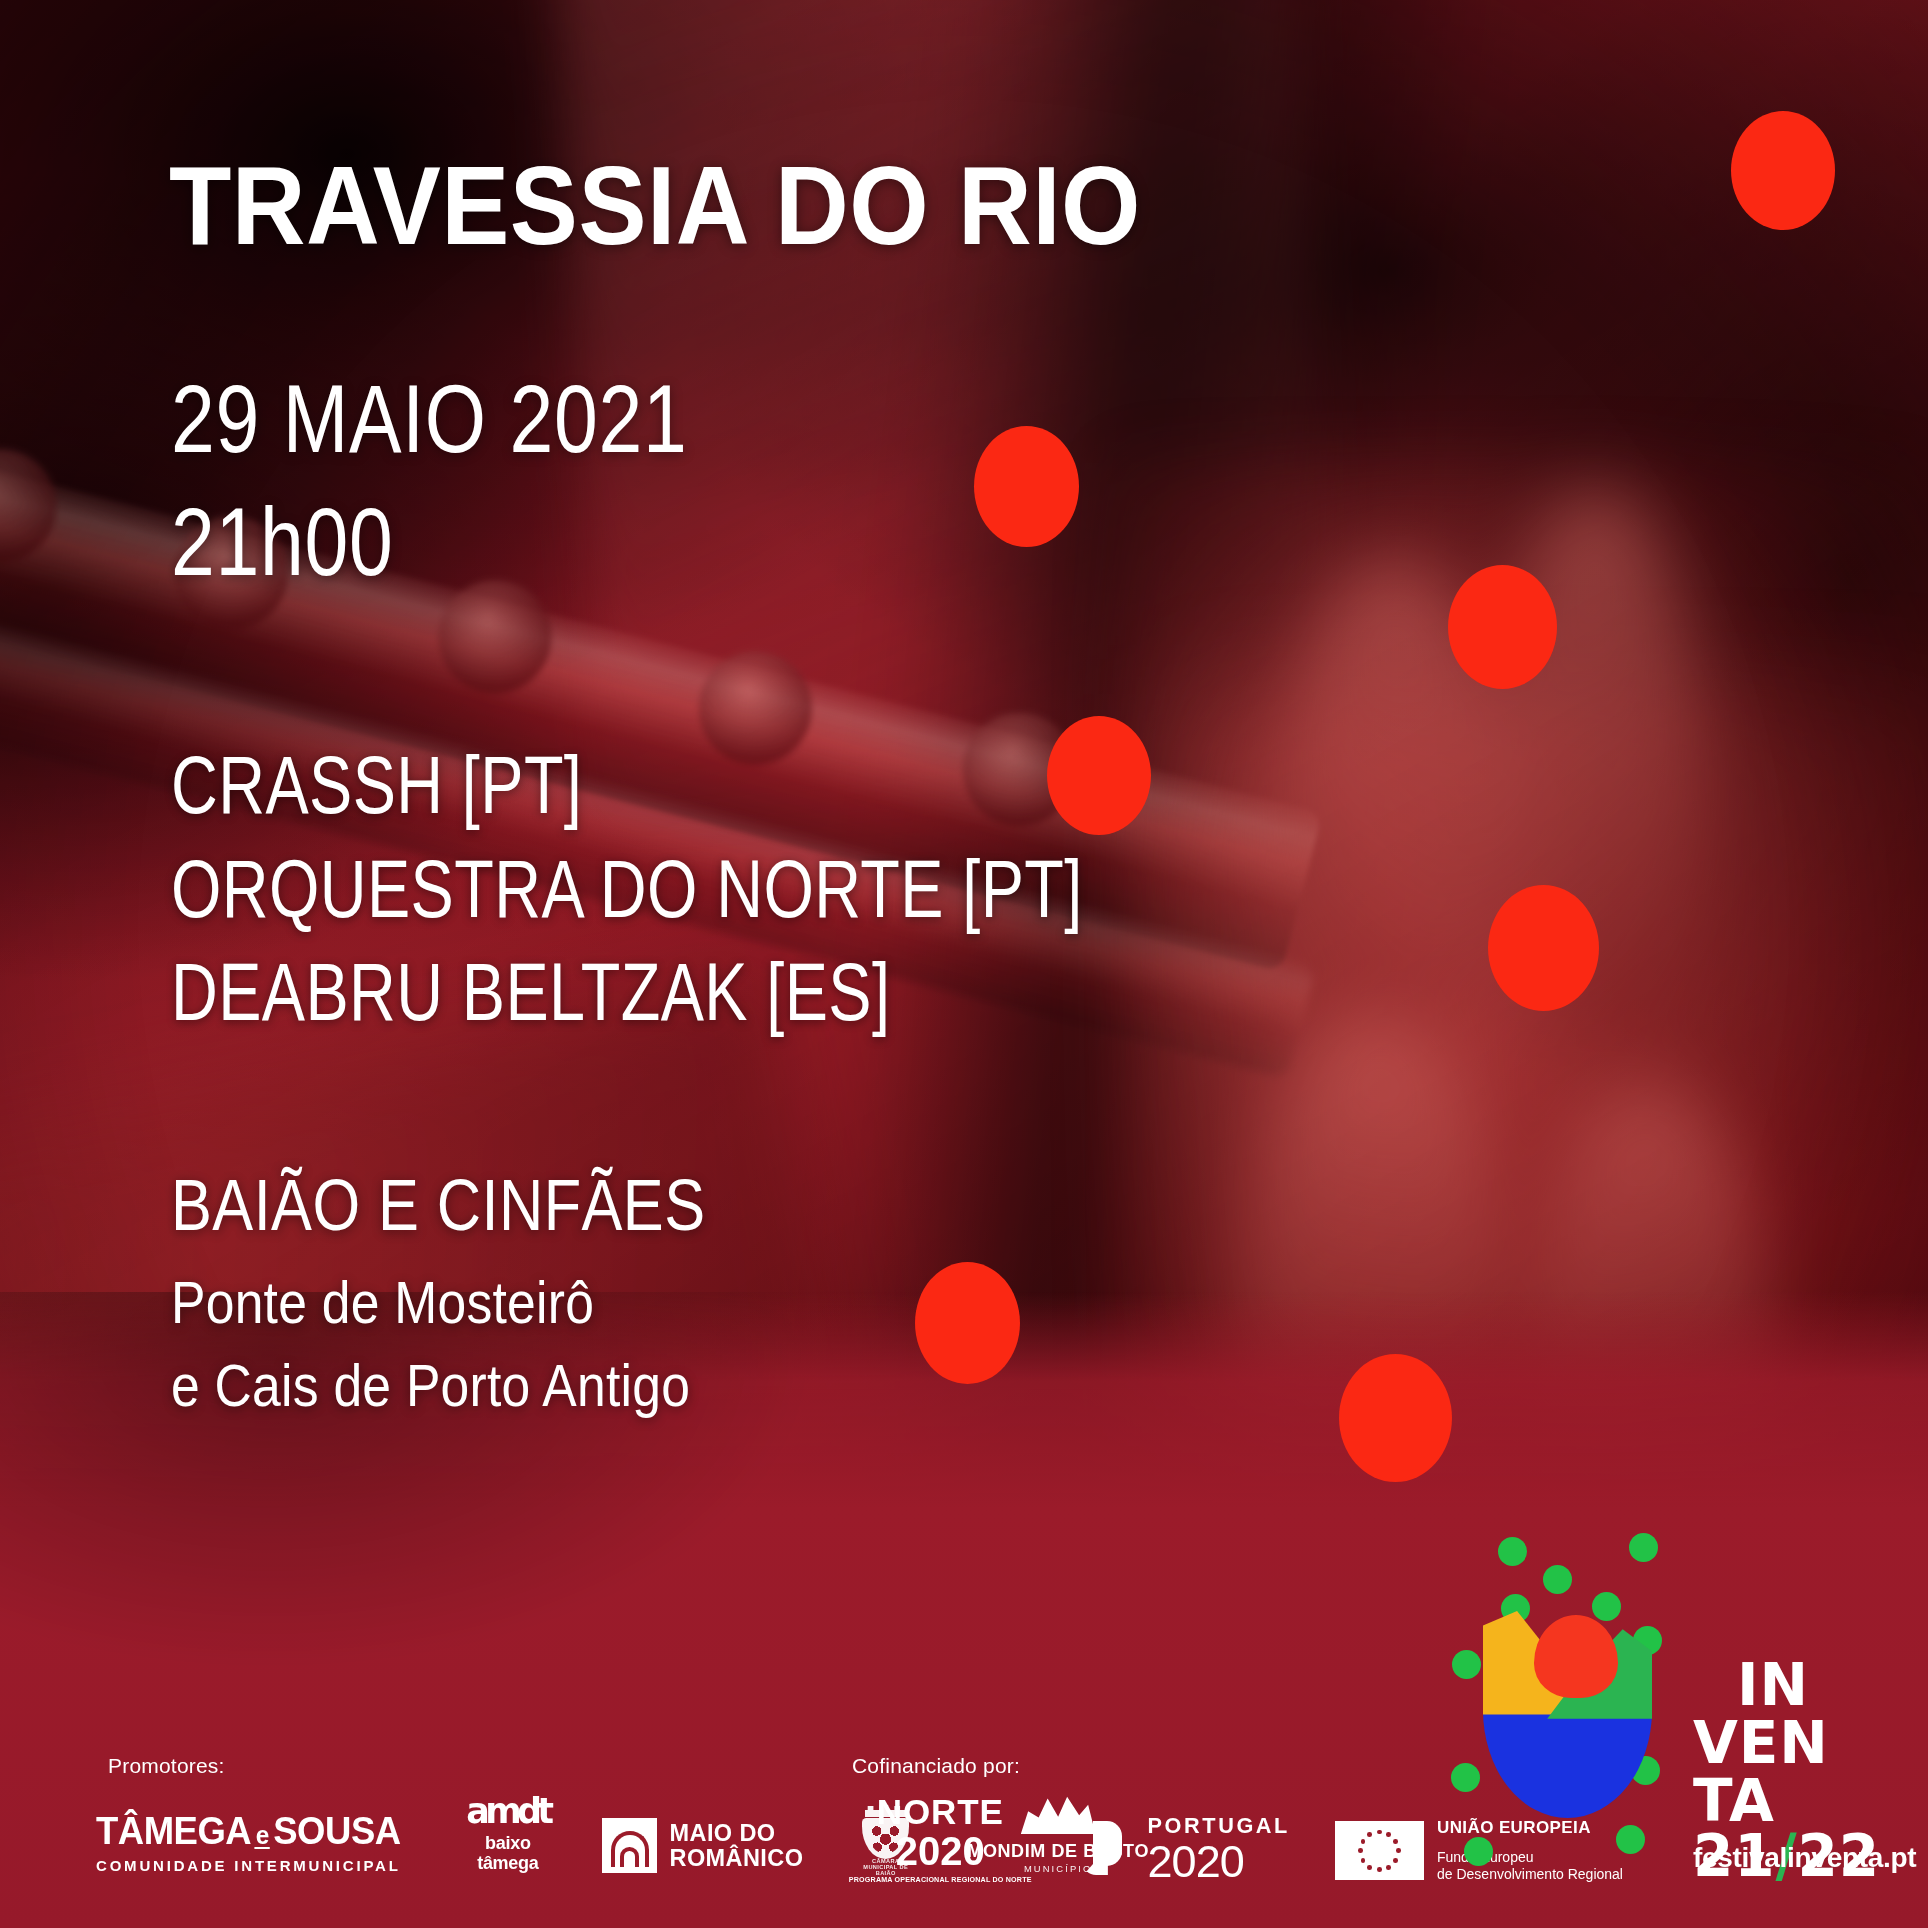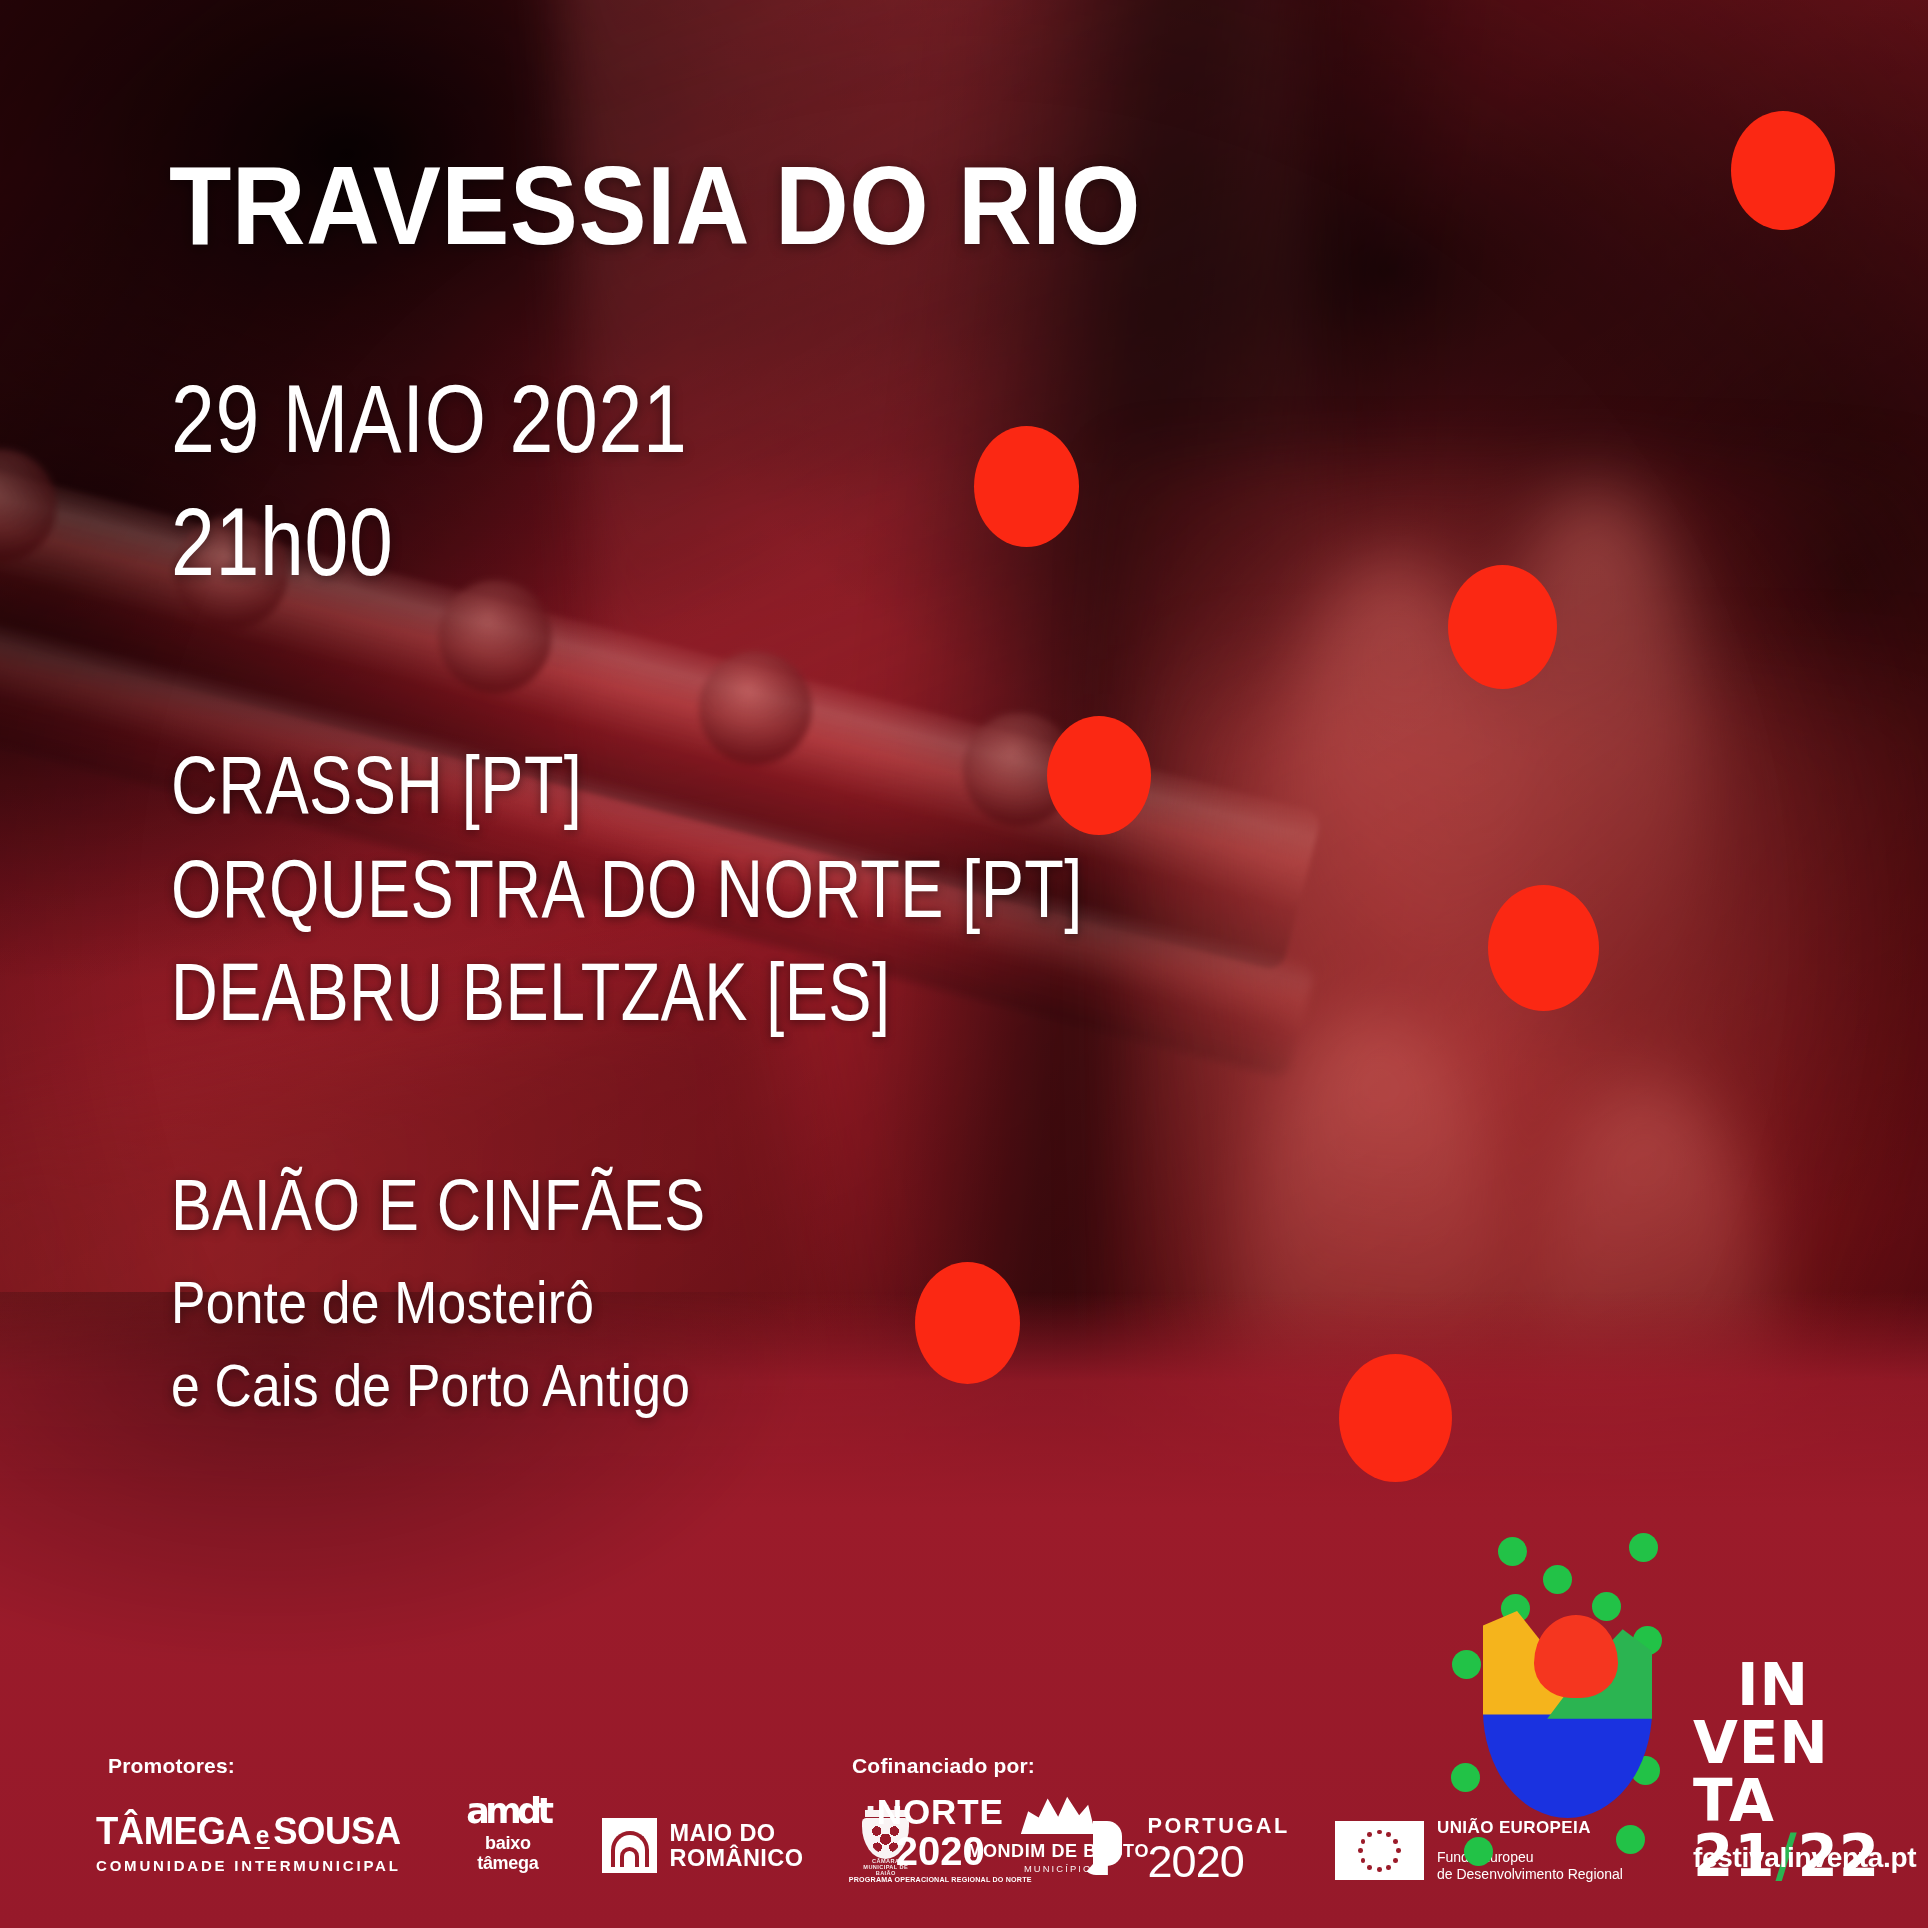--- a/index.html
+++ b/index.html
@@ -212,21 +212,21 @@
     transform-origin: left top;
     text-shadow: 0 1.9px 11.3px rgba(0,0,0,0.45);
   }
   .venue-lines div { white-space: nowrap; }
 
   
   .credits-label {
     position: absolute;
     color: #fff;
     font-size: 21px;
-    font-weight: 700;
+    font-weight: 400;
     letter-spacing: 0.2px;
   }
   .logo-row { position: absolute; display: flex; align-items: flex-end; }
 
   
   .tams { color: #fff; line-height: 1; }
   .tams-main {
     font-size: 38px; font-weight: 700; letter-spacing: -0.5px;
     display: flex; align-items: baseline; gap: 3.8px;
     transform: scaleX(0.96); transform-origin: left bottom;

